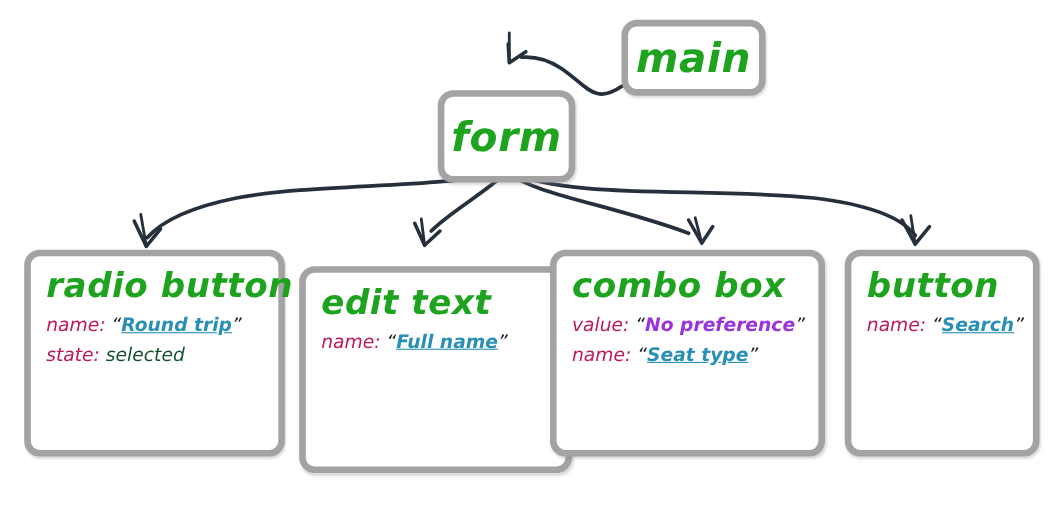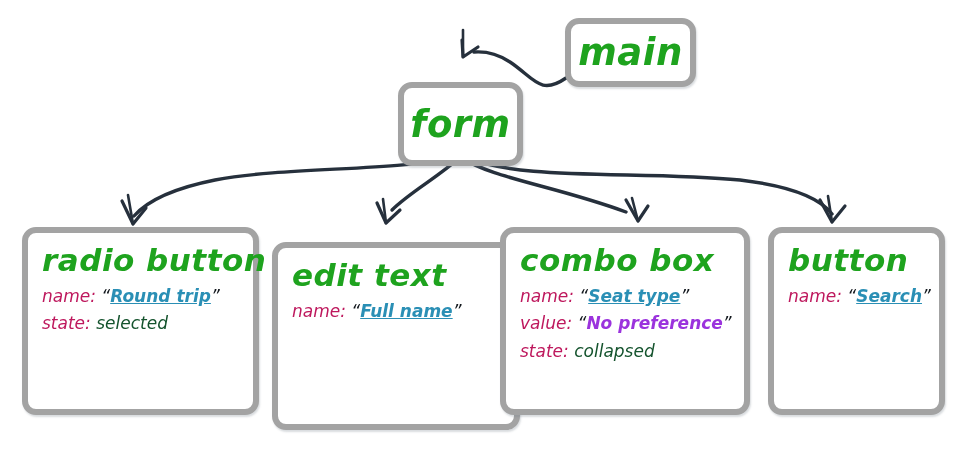--- a/index.html
+++ b/index.html
@@ -157,30 +157,26 @@
     <span class="node-title">edit text</span>
     <div class="attr">
       <span class="key">name:</span>
       <span class="quote">“</span><span class="val link">Full name</span><span class="quote">”</span>
     </div>
   </div>
 
   <div class="node detail" id="node-combo">
     <span class="node-title">combo box</span>
     <div class="attr">
-      <span class="key">name:</span>
-      <span class="quote">“</span><span class="val link">Seat type</span><span class="quote">”</span>
-    </div>
-    <div class="attr">
       <span class="key">value:</span>
       <span class="quote">“</span><span class="val purple">No preference</span><span class="quote">”</span>
     </div>
     <div class="attr">
-      <span class="key">state:</span>
-      <span class="val plain-orange">collapsed</span>
+      <span class="key">name:</span>
+      <span class="quote">“</span><span class="val link">Seat type</span><span class="quote">”</span>
     </div>
   </div>
 
   <div class="node detail" id="node-button">
     <span class="node-title">button</span>
     <div class="attr">
       <span class="key">name:</span>
       <span class="quote">“</span><span class="val link">Search</span><span class="quote">”</span>
     </div>
   </div>

